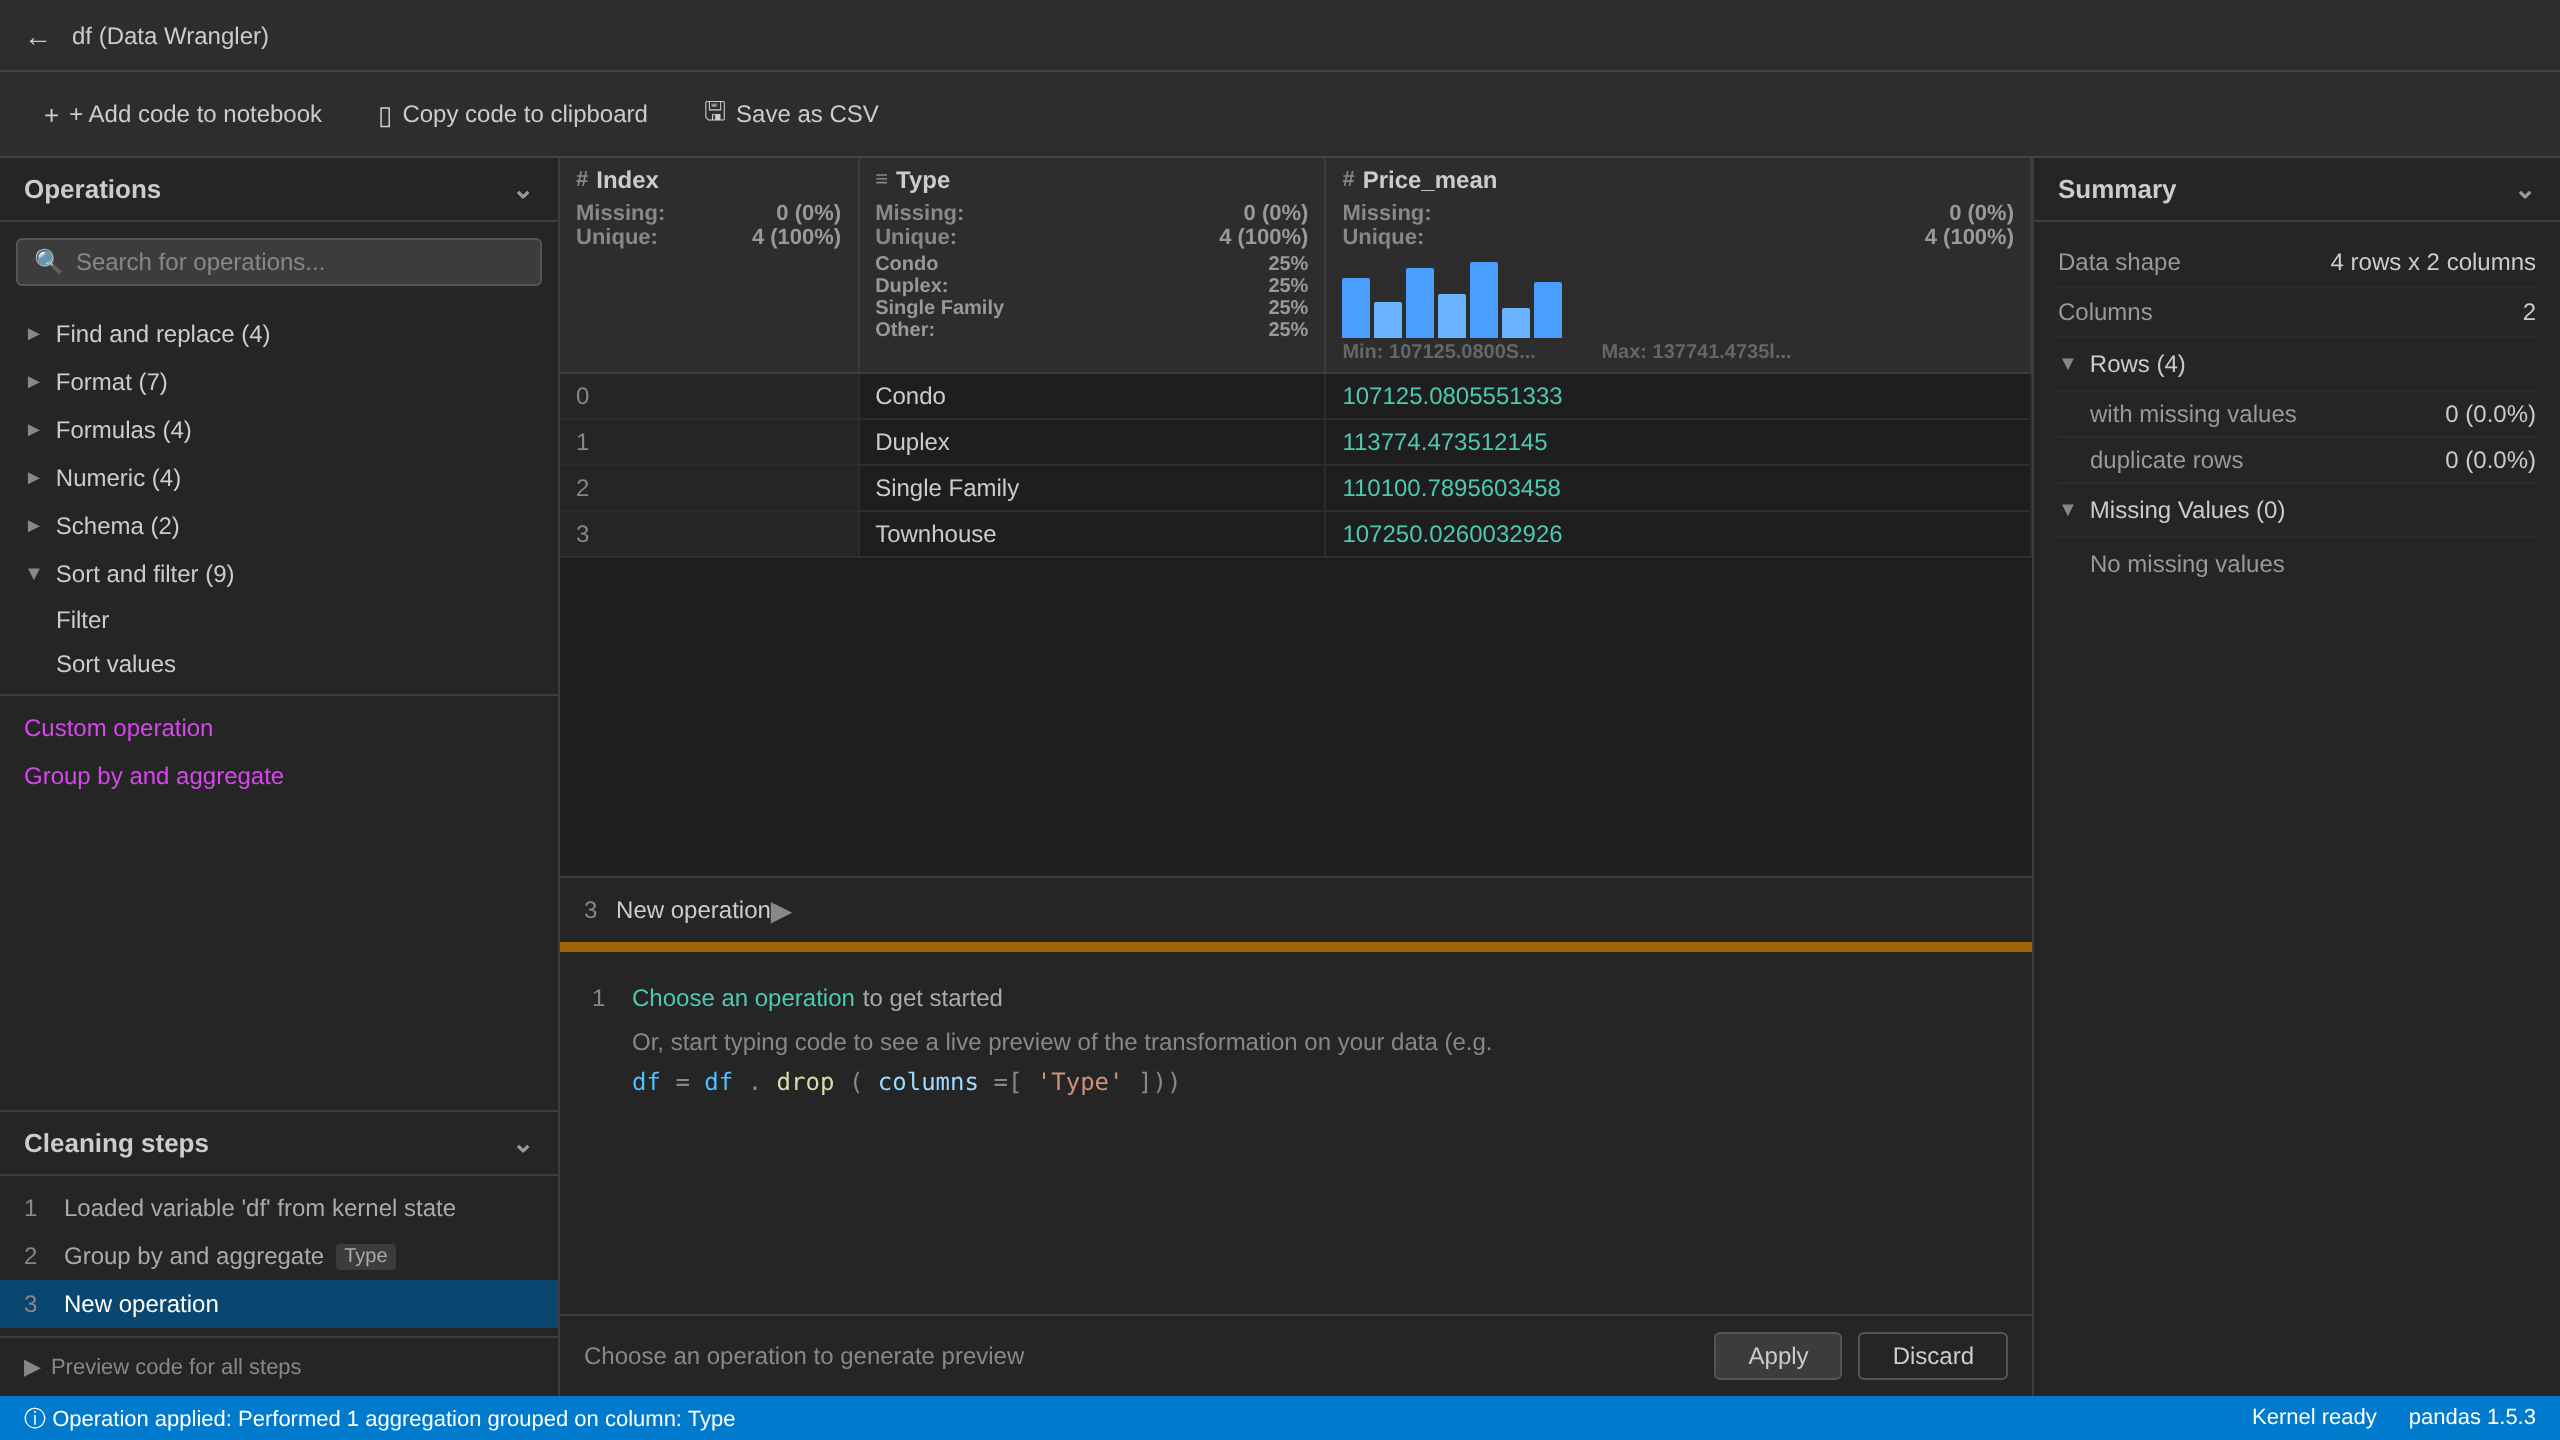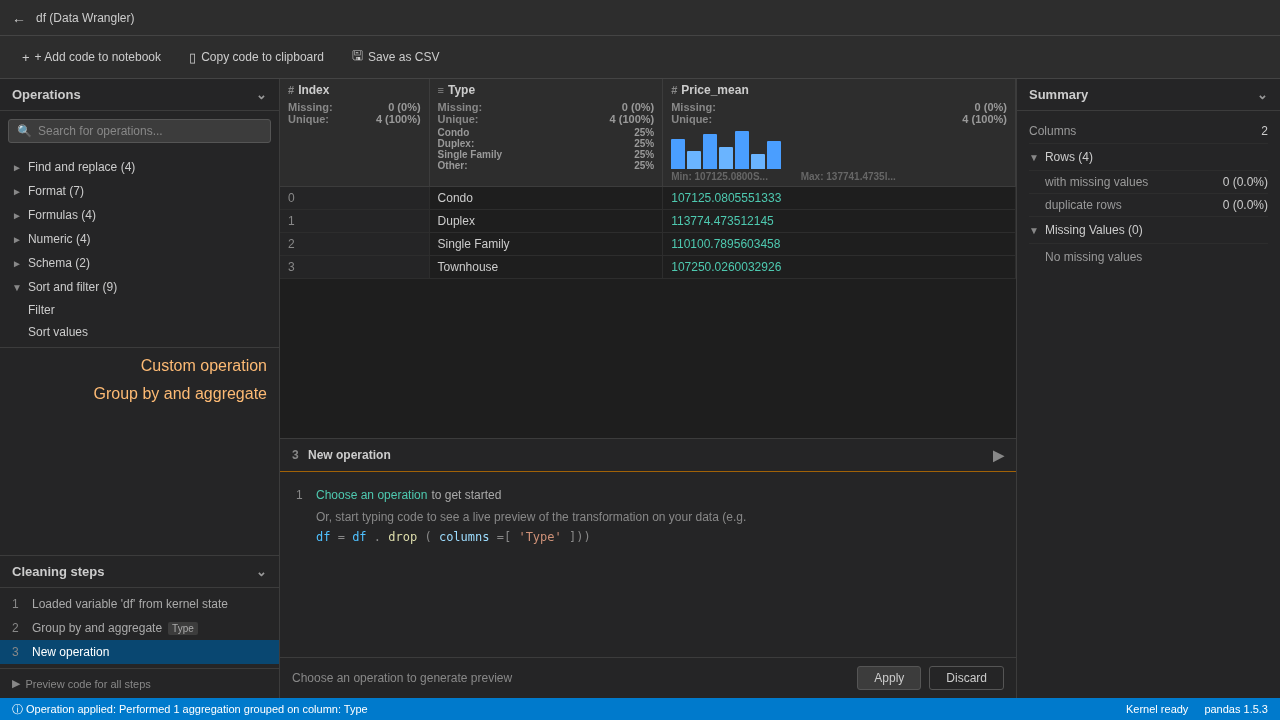--- a/index.html
+++ b/index.html
@@ -62,21 +62,21 @@
     .ops-group.expanded { color: #cccccc; }
     .ops-group .arrow { font-size: 10px; color: #888; }
 
     .ops-subitem {
       padding: 4px 12px 4px 28px; cursor: pointer; color: #cccccc; font-size: 12px;
     }
 
     .divider { height: 1px; background: #3c3c3c; margin: 4px 0; }
 
     .custom-op {
-      padding: 5px 12px; color: #fdba74; font-size: 16px; cursor: pointer; justify-content: flex-end;
+      padding: 5px 12px; color: #d946ef; font-size: 12px; cursor: pointer;
     }
 
     
     .cleaning-section { border-top: 1px solid #3c3c3c; }
     .cleaning-steps-list { padding: 4px 0; overflow-y: auto; max-height: 150px; }
     .cleaning-step {
       padding: 5px 12px; font-size: 12px; color: #aaa; cursor: pointer;
       display: flex; align-items: center; gap: 6px;
     }
     .cleaning-step.active { background: #094771; color: #fff; }
@@ -149,23 +149,23 @@
     .data-cell.index-cell { color: #888; background: #252526; }
     .data-cell.number { color: #4ec9b0; }
 
     
     .op-panel {
       background: #252526; border-top: 1px solid #3c3c3c;
       display: flex; flex-direction: column; min-height: 260px;
     }
 
     .op-panel-header {
-      display: flex; align-items: center; justify-content: space-between;
-      padding: 8px 12px; border-bottom: 1px solid #a16207;
-      font-size: 12px; color: #888; font-weight: bold;
+      display: flex; align-items: center; 
+      padding: 8px 12px; border-bottom: 5px solid #a16207;
+      font-size: 12px; color: #888;
     }
     .op-panel-header .op-num { color: #888; margin-right: 6px; }
     .op-panel-header .op-title { color: #cccccc; }
 
     .op-panel-content { padding: 16px; flex: 1; }
 
     .op-hint-line {
       display: flex; align-items: center; gap: 4px; margin-bottom: 8px;
     }
     .op-hint-line .step-num-badge {
@@ -503,20 +503,24 @@
   </div>
 
   <div class="right-panel">
     <div class="panel-header">
       <span>Summary</span>
       <span class="collapse-icon">⌄</span>
     </div>
 
     <div class="summary-section">
       <div class="summary-row">
+        <span class="summary-label">Data shape</span>
+        <span class="summary-value">4 rows x 2 columns</span>
+      </div>
+      <div class="summary-row">
         <span class="summary-label">Columns</span>
         <span class="summary-value">2</span>
       </div>
 
       <div class="summary-group-header">
         <span class="arrow">▼</span>
         <span>Rows (4)</span>
       </div>
       <div class="summary-sub-row">
         <span class="summary-label">with missing values</span>

